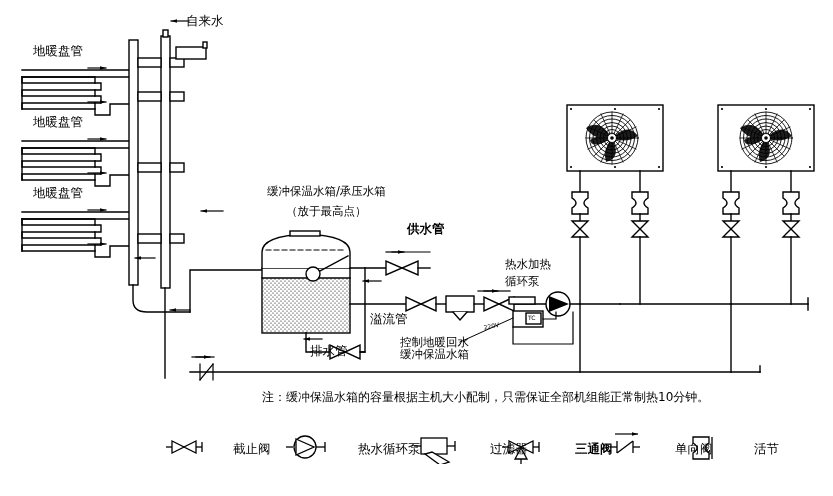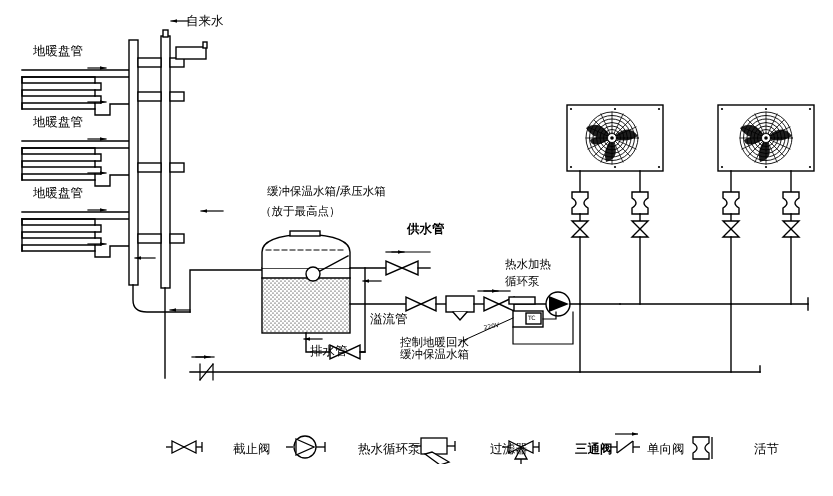--- a/index.html
+++ b/index.html
@@ -379,37 +379,38 @@
     </g>
   </svg>
 
   <div class="lbl lbl-12" style="left:186px; top:14px;">自来水</div>
 
   <div class="lbl lbl-12" style="left:33px; top:44px;">地暖盘管</div>
   <div class="lbl lbl-12" style="left:33px; top:115px;">地暖盘管</div>
   <div class="lbl lbl-12" style="left:33px; top:186px;">地暖盘管</div>
 
   <div class="lbl lbl-11" style="left:267px; top:185px;text-align:right;">缓冲保温水箱/承压水箱</div>
-  <div class="lbl lbl-11" style="left:260px; top:205px;font-family:Liberation Serif, serif;">（放于最高点）</div>
+  <div class="lbl lbl-11" style="left:286px; top:205px;font-family:Liberation Serif, serif;">（放于最高点）</div>
 
   <div class="lbl lbl-12" style="left:407px; top:222px;font-weight:bold;">供水管</div>
 
   <div class="lbl lbl-12" style="left:370px; top:312px;">溢流管</div>
 
   <div class="lbl lbl-12" style="left:310px; top:344px;text-align:center;">排水管</div>
 
   <div class="lbl lbl-11" style="left:400px; top:336px;">控制地暖回水</div>
   <div class="lbl lbl-11" style="left:400px; top:348px;">缓冲保温水箱</div>
 
   <div class="lbl lbl-6" style="left:528px; top:314px; color:#000;">TC</div>
   <div class="lbl lbl-6" style="left:483px; top:324px; transform:rotate(-12deg); transform-origin:left top;">220V</div>
 
   <div class="lbl lbl-11" style="left:505px; top:258px;">热水加热</div>
   <div class="lbl lbl-11" style="left:505px; top:275px;">循环泵</div>
 
+  <div class="note" style="left:262px; top:389px;">注：缓冲保温水箱的容量根据主机大小配制，只需保证全部机组能正常制热10分钟。</div>
 
   <svg style="position:absolute; left:0; top:0; width:833px; height:496px; pointer-events:none;" viewBox="0 0 833 496">
     <g stroke="#000000" fill="none" stroke-width="1.3">
 
       <g>
         <line x1="166" y1="447" x2="172" y2="447"></line>
         <path d="M 172 441 L 172 453 L 184 447 Z" fill="#ffffff"></path>
         <path d="M 196 441 L 196 453 L 184 447 Z" fill="#ffffff"></path>
         <line x1="196" y1="447" x2="202" y2="447"></line>
         <line x1="202" y1="442" x2="202" y2="452"></line>
@@ -454,16 +455,16 @@
         <path d="M 693 437 L 709 437 L 709 443 Q 701 448 709 453 L 709 459 L 693 459 L 693 453 Q 701 448 693 443 Z" fill="#ffffff"></path>
         <line x1="712" y1="437" x2="712" y2="459"></line>
       </g>
     </g>
   </svg>
 
   <div class="legend-text" style="left:206px; top:441px;">截止阀</div>
   <div class="legend-text" style="left:331px; top:441px;">热水循环泵</div>
   <div class="legend-text" style="left:463px; top:441px;">过滤器</div>
   <div class="legend-text" style="left:548px; top:441px;font-weight:bold;">三通阀</div>
-  <div class="legend-text" style="left:620px; top:441px;">单向阀</div>
+  <div class="legend-text" style="left:648px; top:441px;">单向阀</div>
   <div class="legend-text" style="left:727px; top:441px;">活节</div>
 
 </div>
 
 </body></html>

